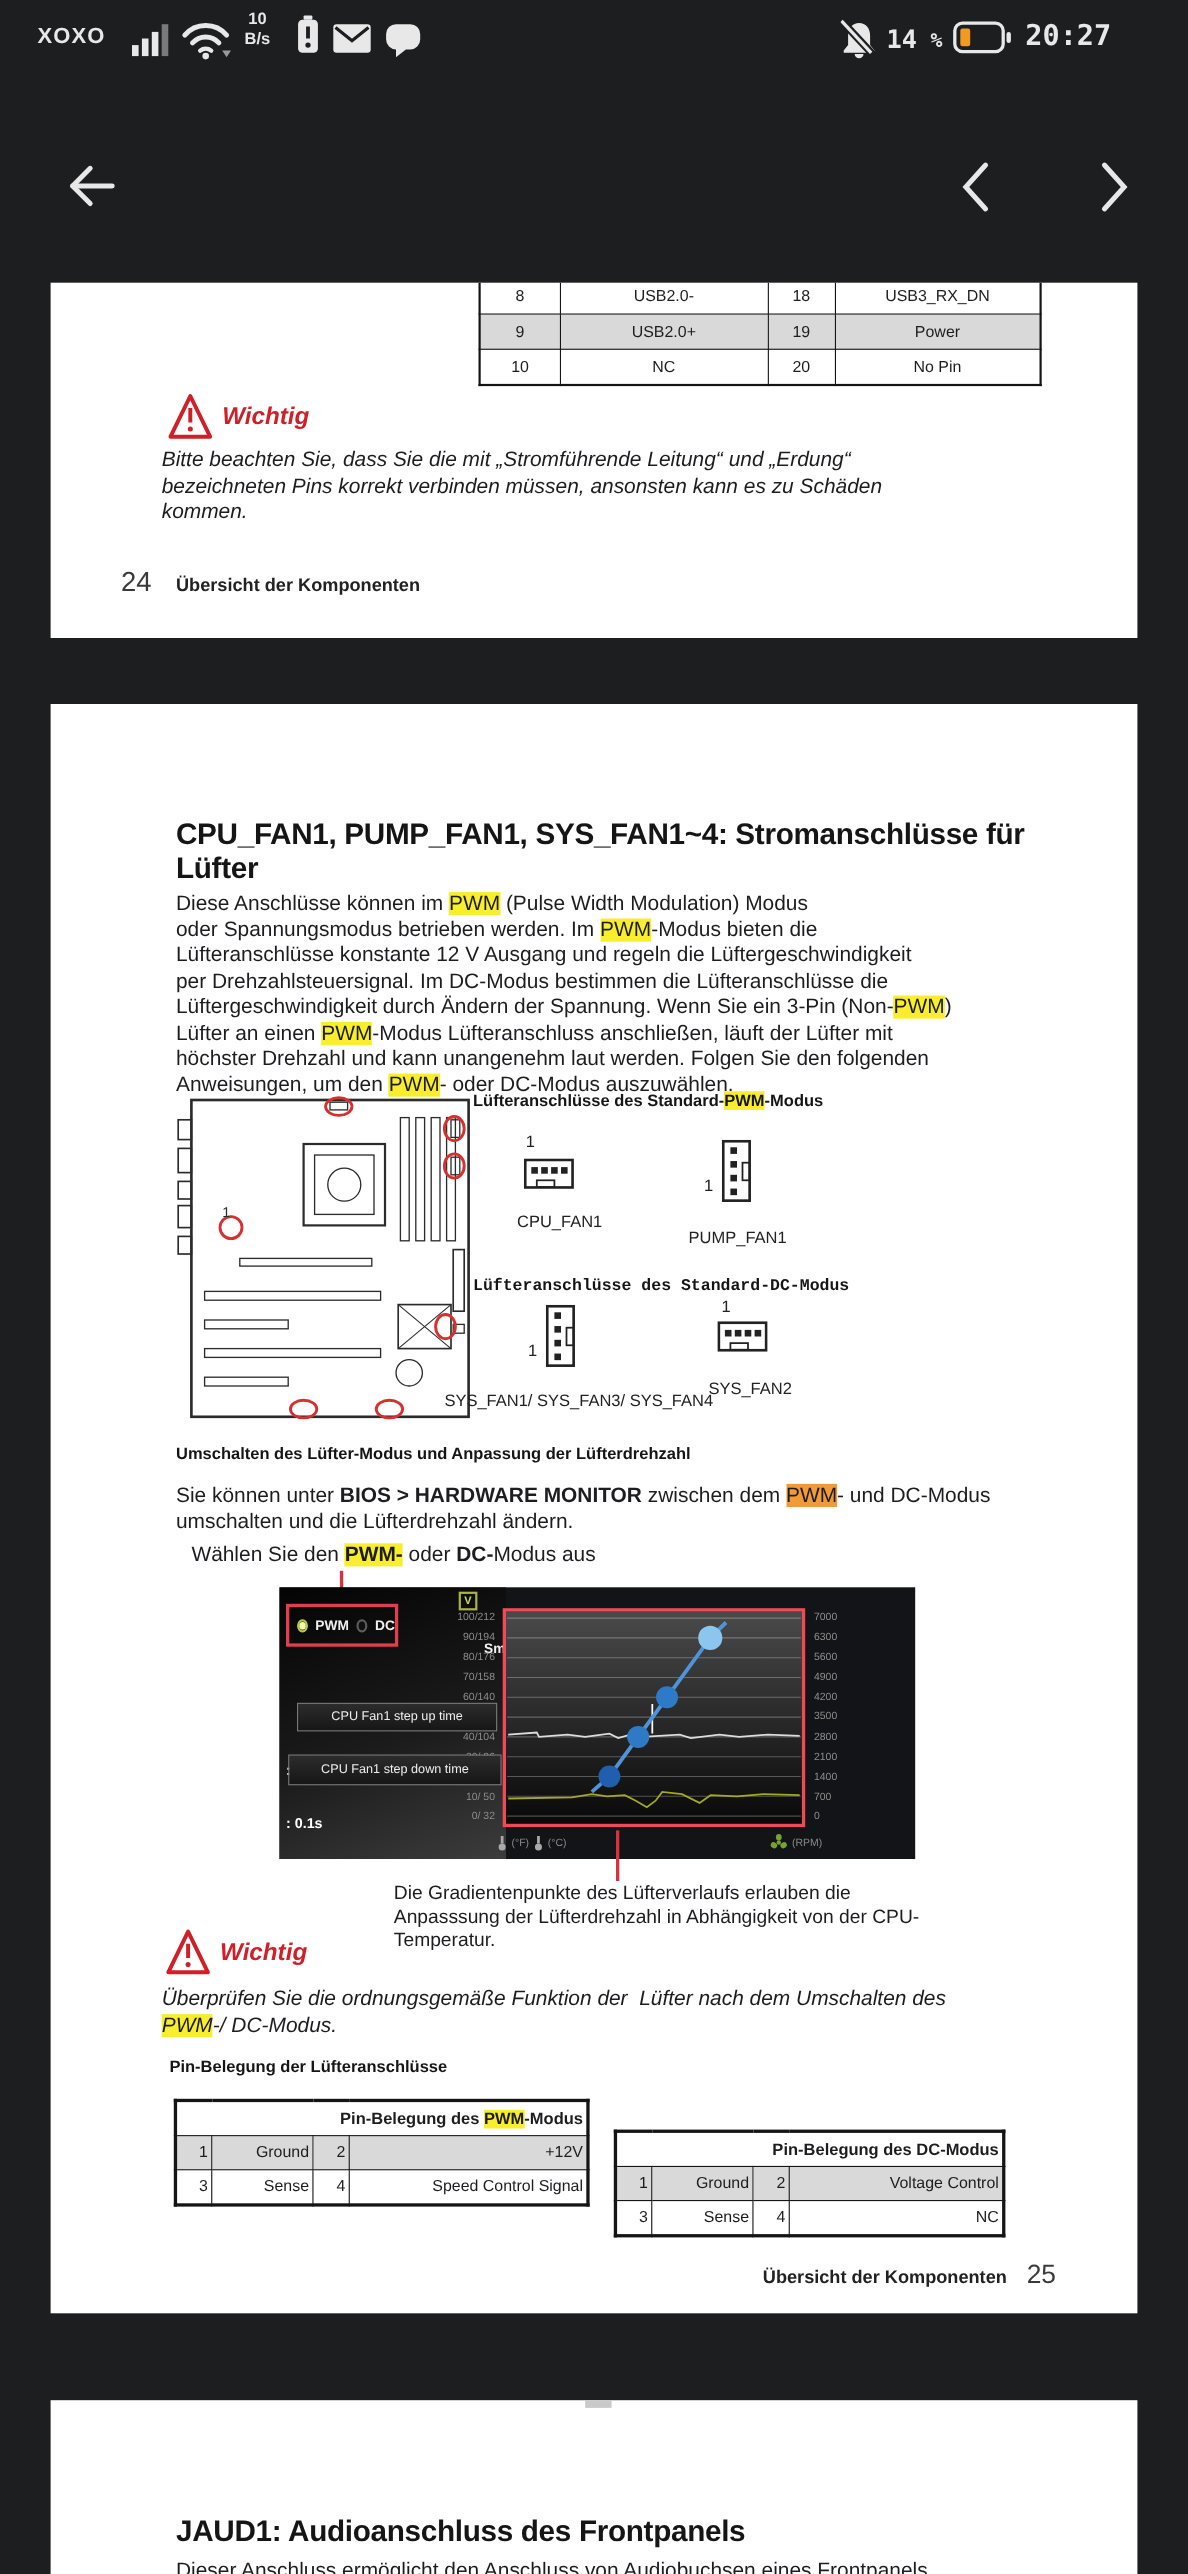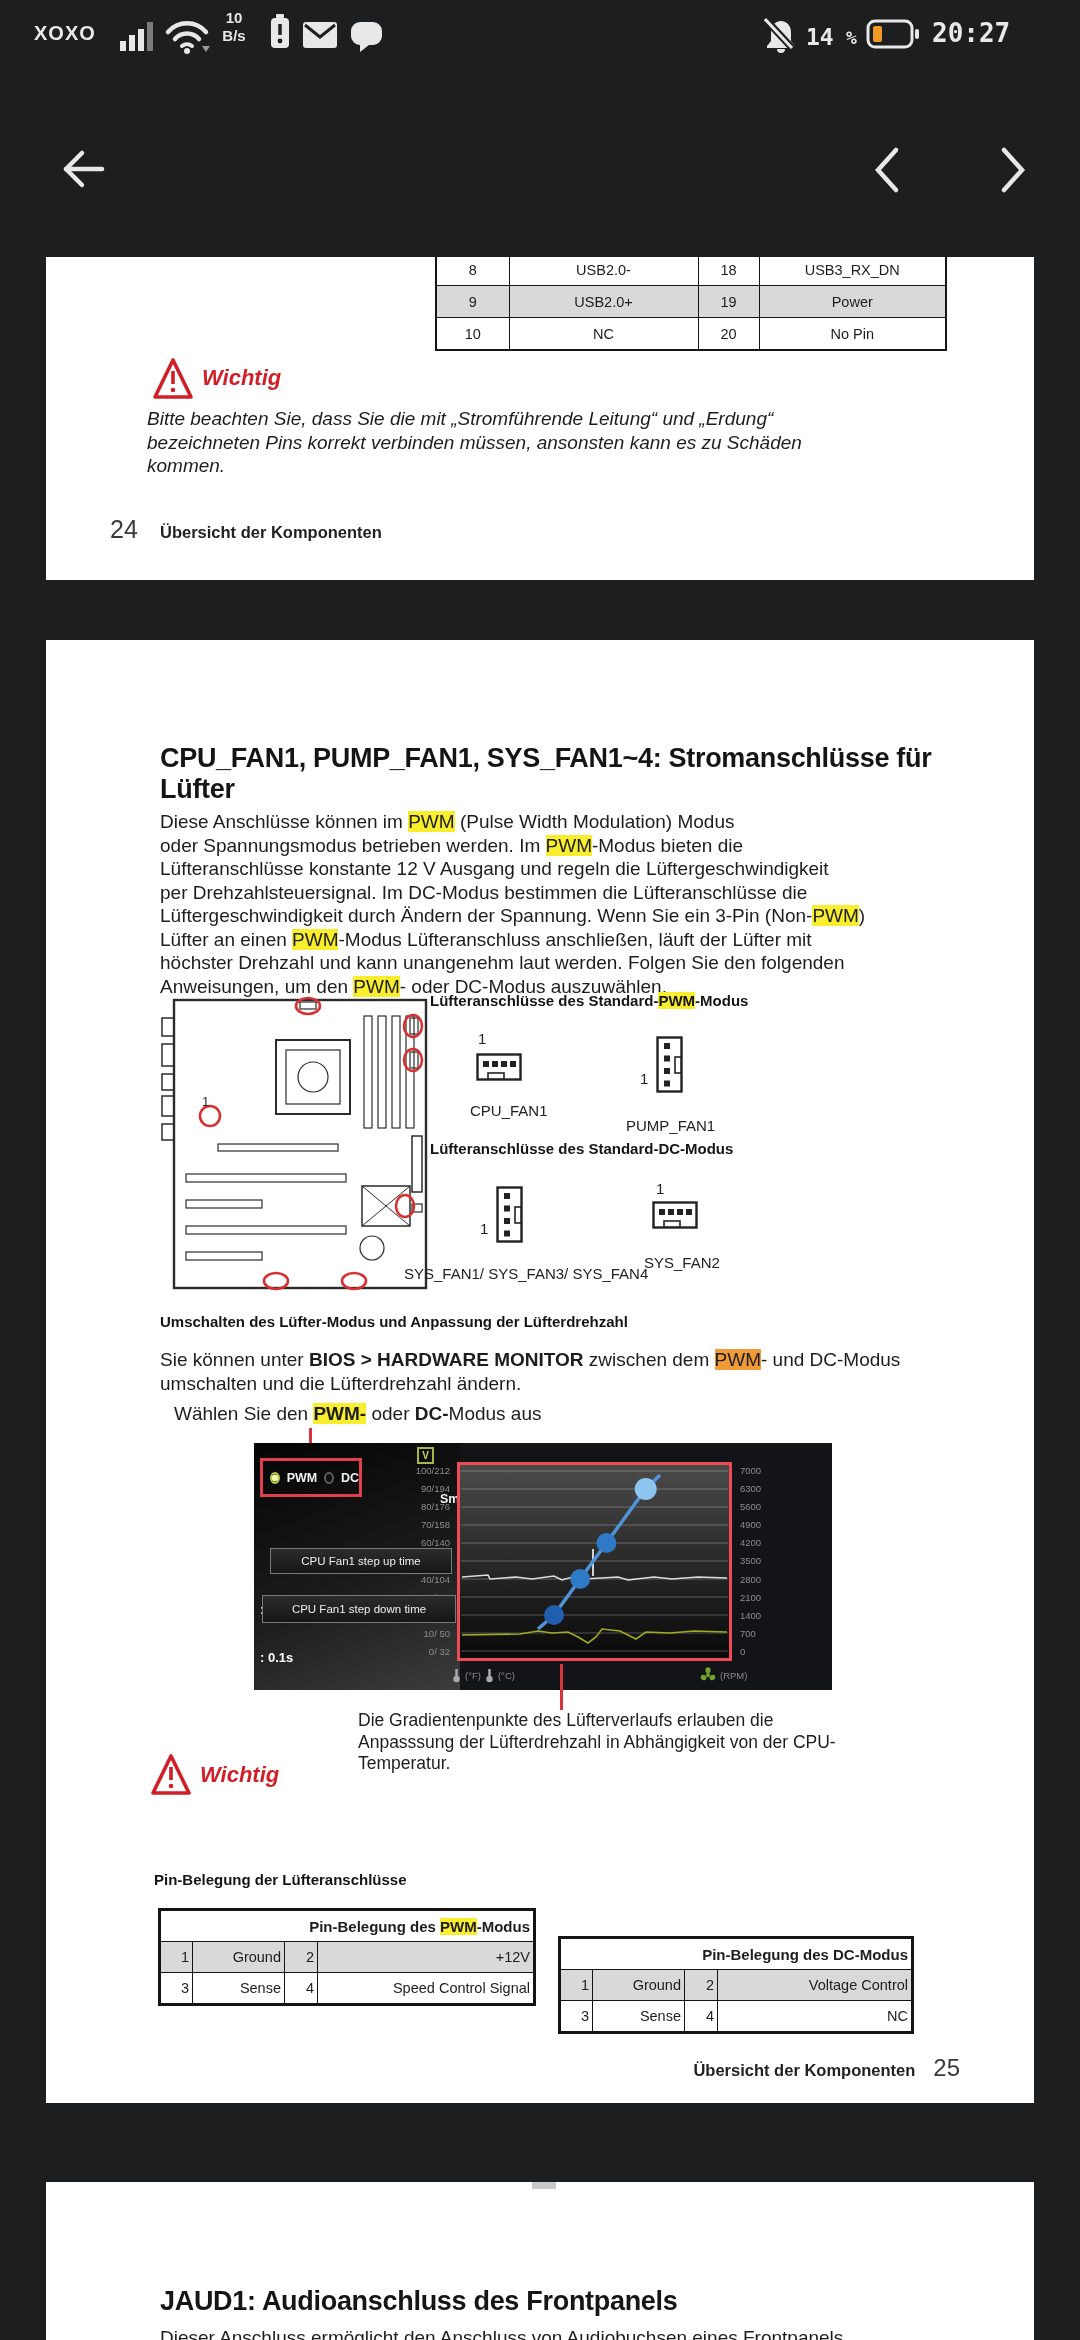--- a/index.html
+++ b/index.html
@@ -243,21 +243,21 @@
   <svg class="abs" style="left:610px;top:396px;" width="27" height="57">
     <rect x="1.5" y="1.5" width="24" height="54" fill="#fff" stroke="#222" stroke-width="2.4"></rect>
     <rect x="8" y="7" width="6" height="6" fill="#222"></rect>
       <rect x="8" y="19.5" width="6" height="6" fill="#222"></rect>
     <rect x="8" y="32" width="6" height="6" fill="#222"></rect>
       <rect x="8" y="44.5" width="6" height="6" fill="#222"></rect>
     <rect x="19" y="21" width="6" height="16" fill="#fff" stroke="#222" stroke-width="1.6"></rect>
   </svg>
   <span class="abs conn-label" style="left:580px;top:477px;">PUMP_FAN1</span>
 
-  <div class="abs h2" style="left:384px;top:500px;">Lüfteranschlüsse des Standard-DC-Modus</div>
+  <div class="abs h2" style="left:384px;top:521px;font-family:Liberation Mono, monospace;">Lüfteranschlüsse des Standard-DC-Modus</div>
   <span class="abs pin1" style="left:434px;top:580px;">1</span>
   <svg class="abs" style="left:450px;top:546px;" width="27" height="57">
     <rect x="1.5" y="1.5" width="24" height="54" fill="#fff" stroke="#222" stroke-width="2.4"></rect>
     <rect x="8" y="7" width="6" height="6" fill="#222"></rect>
       <rect x="8" y="19.5" width="6" height="6" fill="#222"></rect>
     <rect x="8" y="32" width="6" height="6" fill="#222"></rect>
       <rect x="8" y="44.5" width="6" height="6" fill="#222"></rect>
     <rect x="19" y="21" width="6" height="16" fill="#fff" stroke="#222" stroke-width="1.6"></rect>
   </svg>
   <span class="abs conn-label" style="left:358px;top:625px;">SYS_FAN1/ SYS_FAN3/ SYS_FAN4</span>
@@ -372,20 +372,22 @@
   <div class="abs caption" style="left:312px;top:1070px;width:500px;">Die Gradientenpunkte des Lüfterverlaufs erlauben die
 Anpasssung der Lüfterdrehzahl in Abhängigkeit von der CPU-
 Temperatur.</div>
 
   <svg class="abs" style="left:104px;top:1112px;" width="42" height="46">
     <path d="M21 4 L39 41 L3 41 Z" fill="none" stroke="#d01f27" stroke-width="3.6" stroke-linejoin="round"></path>
     <line x1="21" y1="15" x2="21" y2="28" stroke="#d01f27" stroke-width="3.6"></line>
     <circle cx="21" cy="34" r="2.3" fill="#d01f27"></circle>
   </svg>
   <span class="abs wichtig-label" style="left:154px;top:1122px;">Wichtig</span>
+  <div class="abs body-txt italic" style="left:101px;top:1166px;width:880px;"><span>Überprüfen Sie die ordnungsgemäße Funktion der  Lüfter nach dem Umschalten des
+</span><span class="hl-yellow">PWM</span><span>-/ DC-Modus.</span></div>
 
   <div class="abs h2" style="left:108px;top:1231px;">Pin-Belegung der Lüfteranschlüsse</div>
 
   <table class="ptable abs" style="left:112px;top:1268px;width:378px;">
     <colgroup>
         <col style="width:33px">
         <col style="width:92px">
         <col style="width:33px">
         <col>
       </colgroup>

